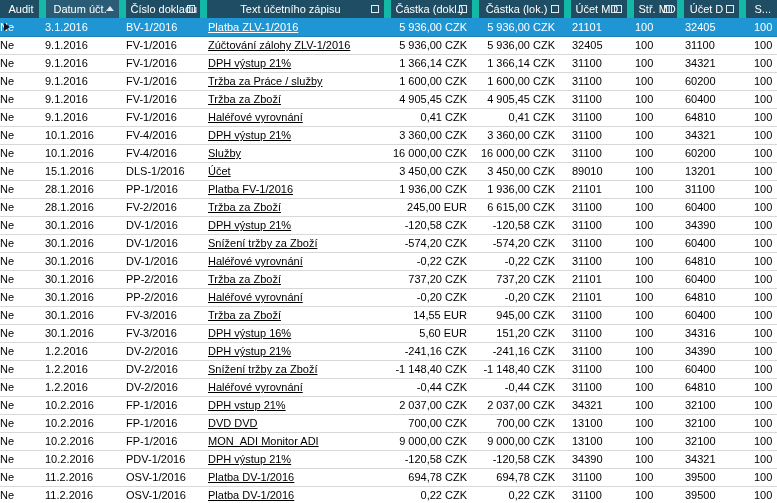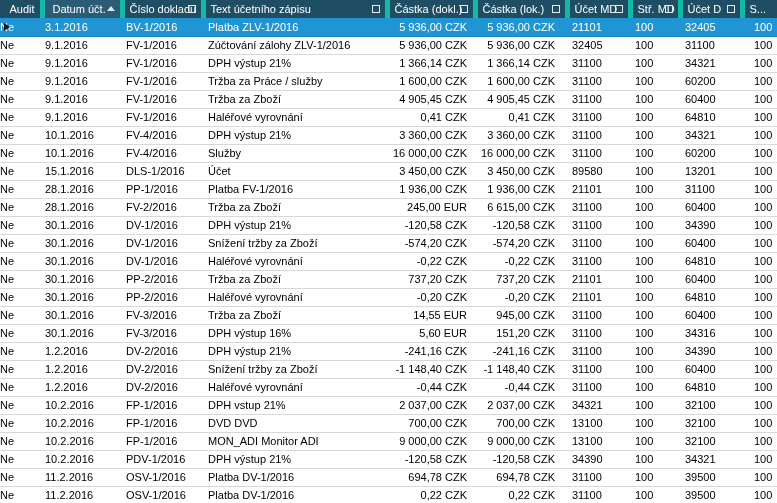--- a/index.html
+++ b/index.html
@@ -8,39 +8,39 @@
     font-family:"Liberation Sans", sans-serif; font-size:11px; color:#000;
   }
   #grid-wrap { width:777px; height:503px; overflow:hidden; }
   table { border-collapse:collapse; table-layout:fixed; width:777px; }
   col.w0{width:42px;} col.w1{width:80px;} col.w2{width:81px;} col.w3{width:184px;}
   col.w4{width:88px;} col.w5{width:92px;} col.w6{width:63px;} col.w7{width:50px;}
   col.w8{width:62px;} col.w9{width:35px;}
 
   th {
     background:#1e4d64; color:#ffffff; font-weight:normal; font-size:11px;
-    height:18px; box-sizing:border-box; text-align:left; vertical-align:middle;
-    padding:0 14px 0 5px; border-left:5px solid #14b8a6; position:relative;
+    height:18px; box-sizing:border-box; text-align:center; vertical-align:middle;
+    padding:0 14px 0 5px; border-left:7px solid #14b8a6; position:relative;
     white-space:nowrap; overflow:hidden; user-select:none; cursor:default;
   }
   th:first-child { border-left:none; }
   th.sorted { background:#2b5c75; }
   th.c0 { text-align:right; padding-right:5px; }
   th.c1 { padding-left:8px; }
   th.c9 { padding-right:2px; }
 
   td {
     height:18px; box-sizing:border-box; vertical-align:middle;
     border-bottom:1px solid #d8d8d8; padding:0 0 0 4px;
     white-space:nowrap; overflow:hidden; cursor:default;
   }
   td.c0 { text-align:left; padding:0; position:relative; }
   td.c1 { padding-left:3px;margin-left:45px; }
   td.c2 { padding-left:4px; }
-  td.c3 { padding-left:5px; }
+  td.c3 { padding-left:5px;text-decoration:underline; }
   td.c4 { text-align:right; padding-right:8px;  padding-left:0; }
   td.c5 { text-align:right; padding-right:12px; padding-left:0; }
   td.c6, td.c7, td.c8 { padding-left:5px; }
   td.c9 { padding-left:12px; }
 
   tr.selected td {
     background:#2095d3; color:#ffffff; border-bottom-color:#1a83bd;
   }
 
   .sort-asc-arrow {
@@ -186,21 +186,21 @@
           <td class="c8"><span>60200</span></td>
           <td class="c9"><span>100</span></td>
         </tr>
         <tr>
           <td class="c0"><span>Ne</span></td>
           <td class="c1"><span>15.1.2016</span></td>
           <td class="c2"><span>DLS-1/2016</span></td>
           <td class="c3"><span>Účet</span></td>
           <td class="c4"><span>3 450,00 CZK</span></td>
           <td class="c5"><span>3 450,00 CZK</span></td>
-          <td class="c6"><span>89580</span></td>
+          <td class="c6"><span>89010</span></td>
           <td class="c7"><span>100</span></td>
           <td class="c8"><span>13201</span></td>
           <td class="c9"><span>100</span></td>
         </tr>
         <tr>
           <td class="c0"><span>Ne</span></td>
           <td class="c1"><span>28.1.2016</span></td>
           <td class="c2"><span>PP-1/2016</span></td>
           <td class="c3"><span>Platba FV-1/2016</span></td>
           <td class="c4"><span>1 936,00 CZK</span></td>

